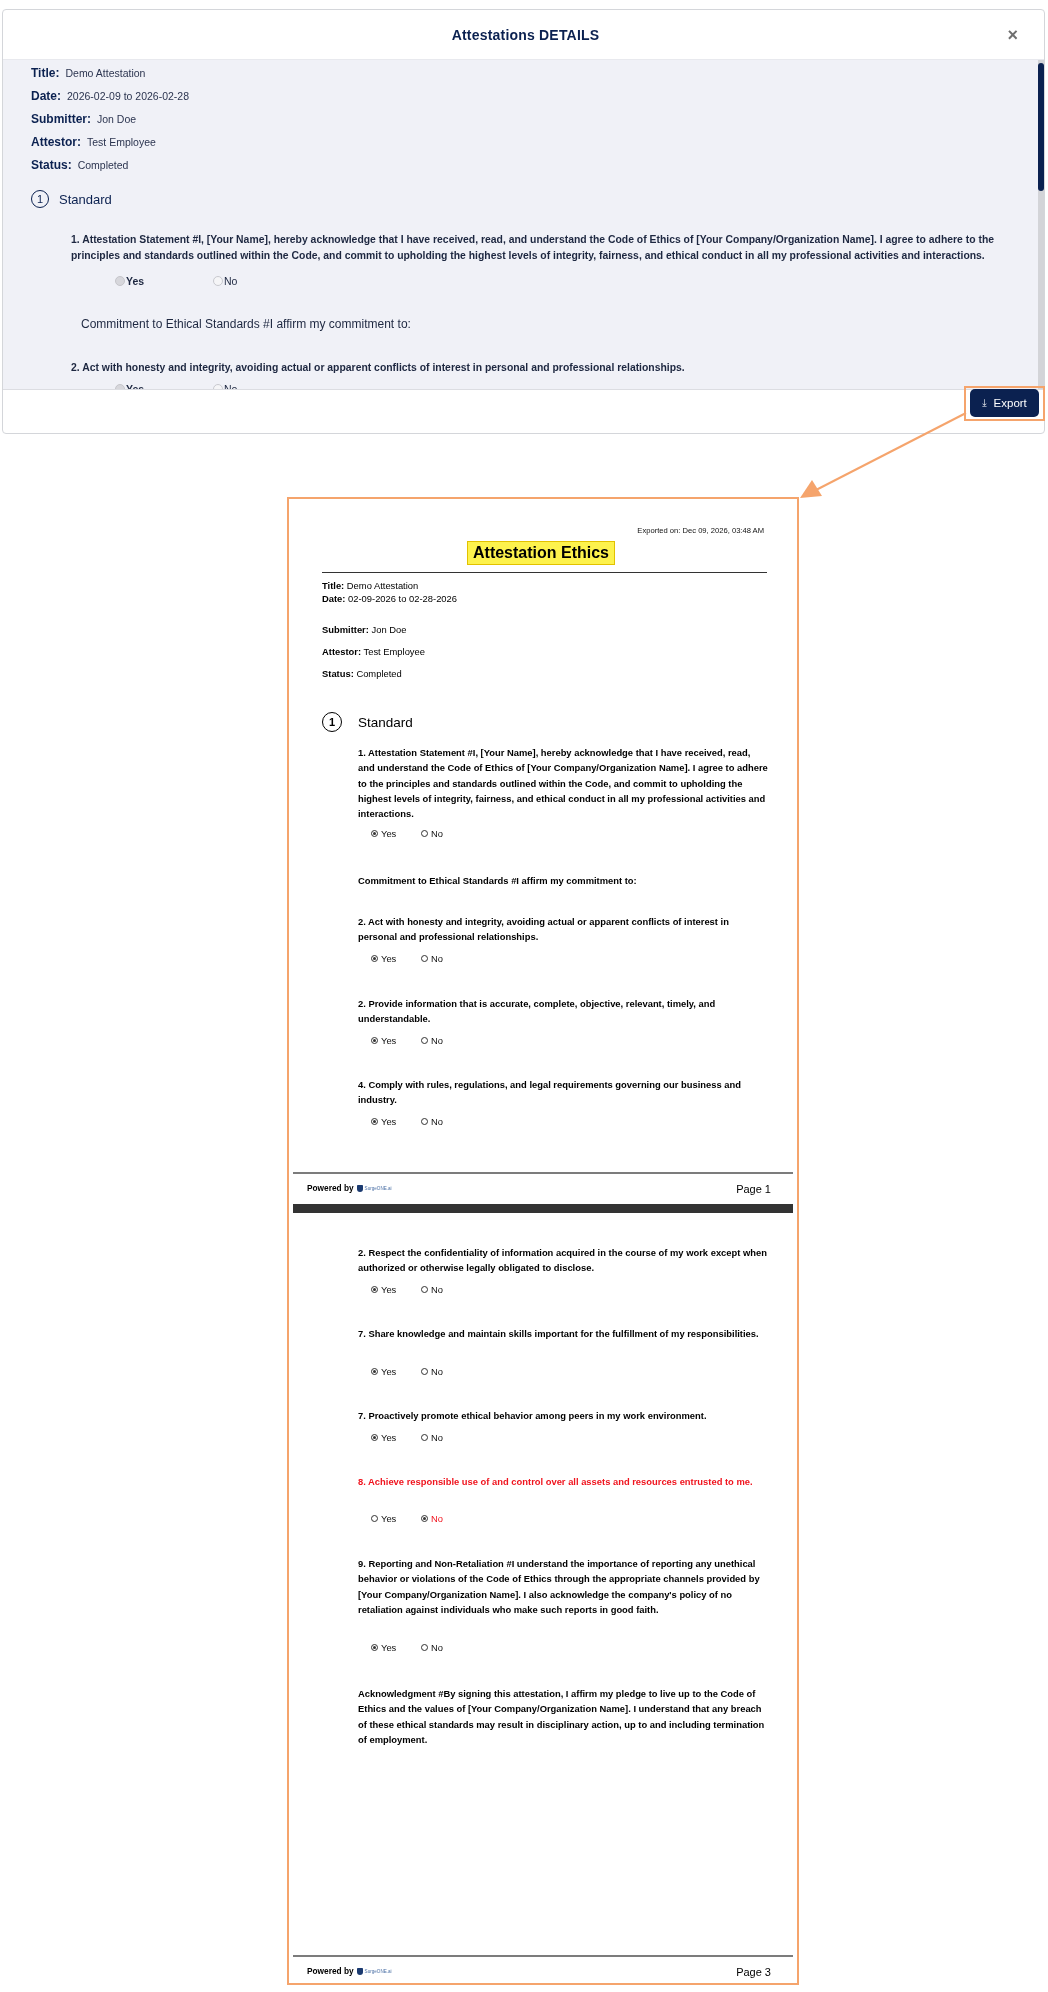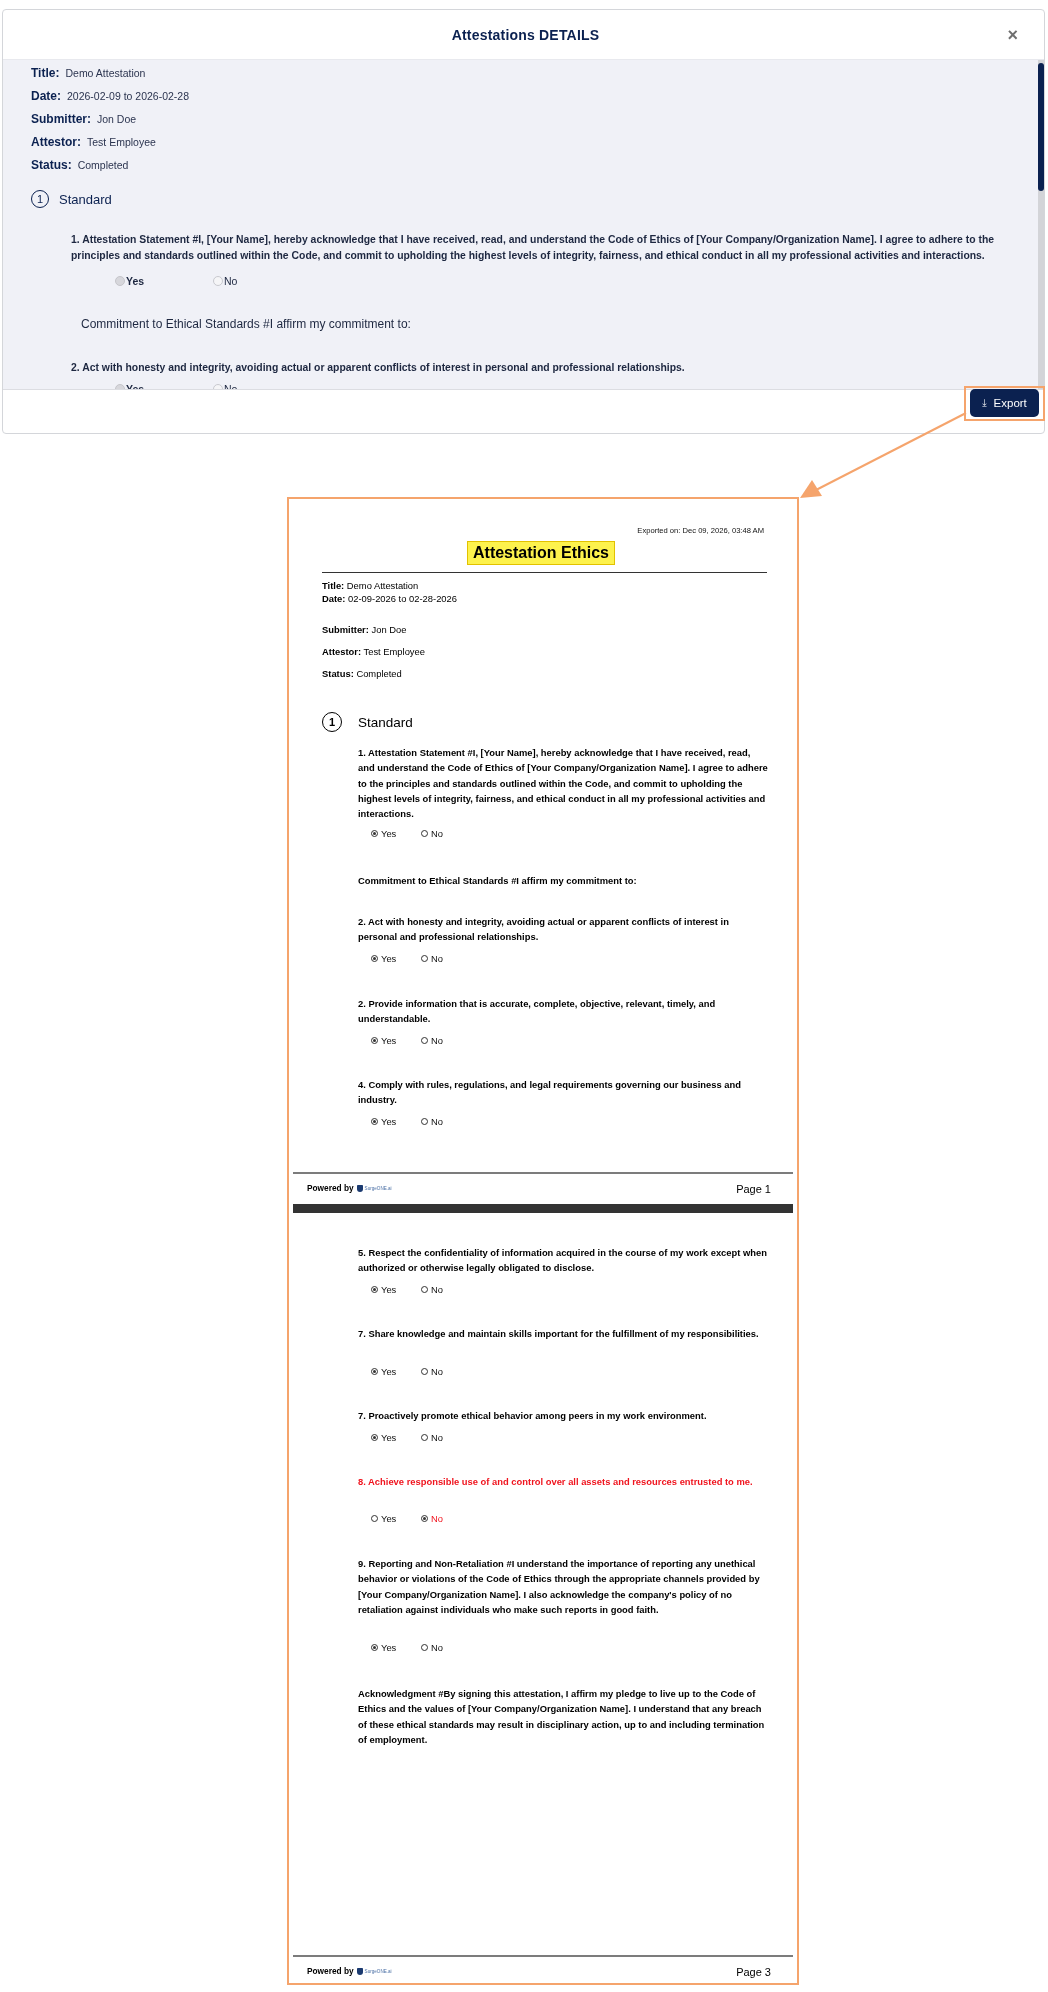--- a/index.html
+++ b/index.html
@@ -190,21 +190,21 @@
     <div class="powered" style="top:684px">
       <span>Powered by</span>
       <span class="logo">
           <span class="shield"></span>
           <span class="logo-text">SurgeONE.ai</span>
         </span>
     </div>
     <div class="page-num" style="top:684px">Page 1</div>
     <div class="page-break" style="top:705px"></div>
 
-    <div class="pq" style="top:746px">5. Respect the confidentiality of information acquired in the course of my work except when authorized or otherwise legally obligated to disclose.</div>
+    <div class="pq" style="top:746px">2. Respect the confidentiality of information acquired in the course of my work except when authorized or otherwise legally obligated to disclose.</div>
     <div class="pr" style="top:785px">
         <span class="opt">
           <span class="rd sel"></span>
           <span>Yes</span>
         </span>
         <span class="opt">
           <span class="rd"></span>
           <span>No</span>
         </span>
       </div>

